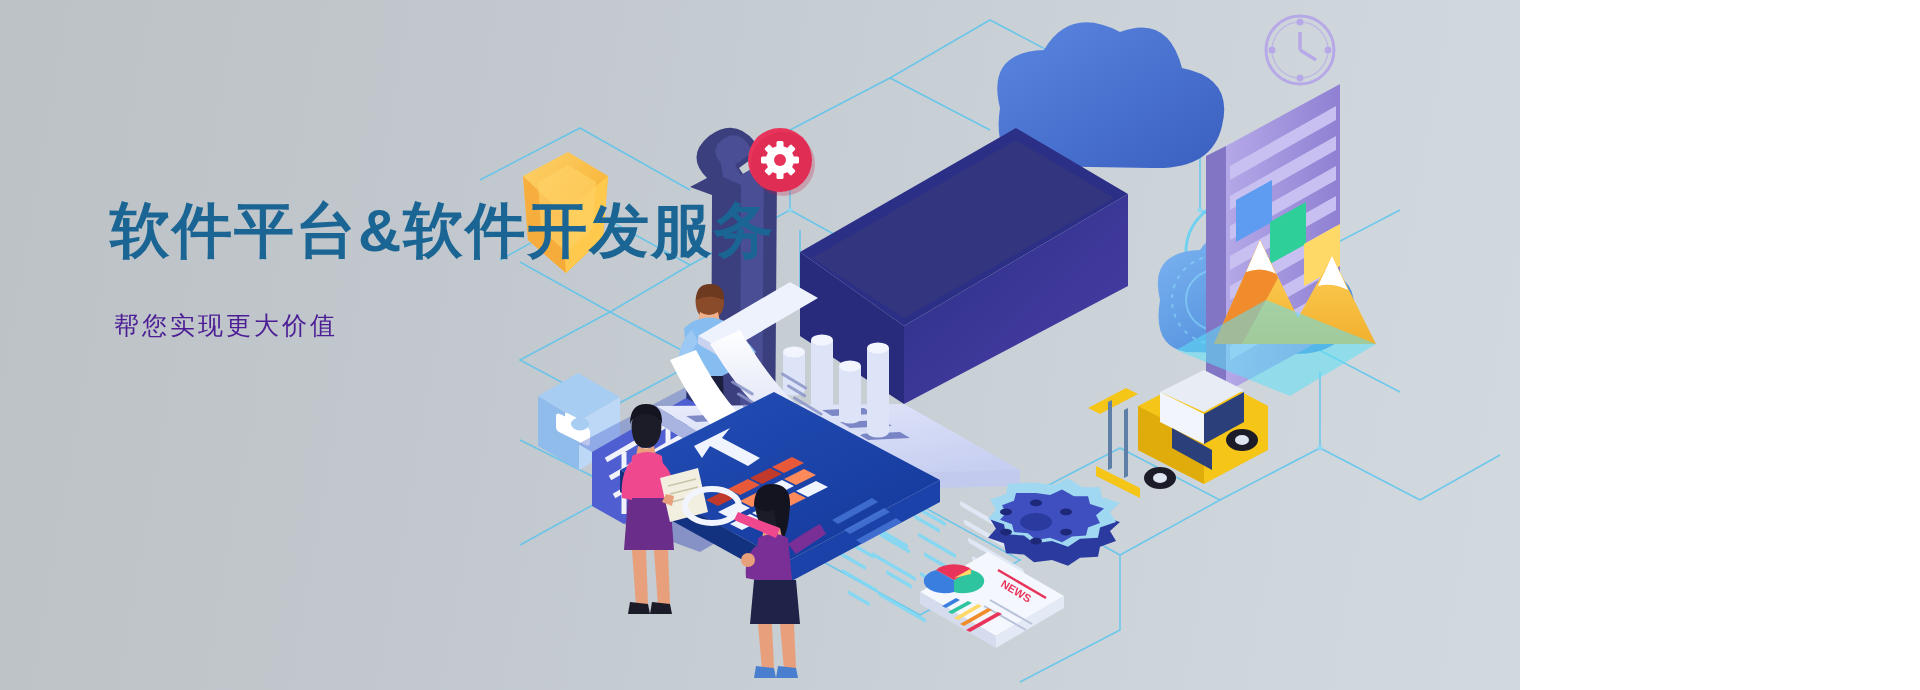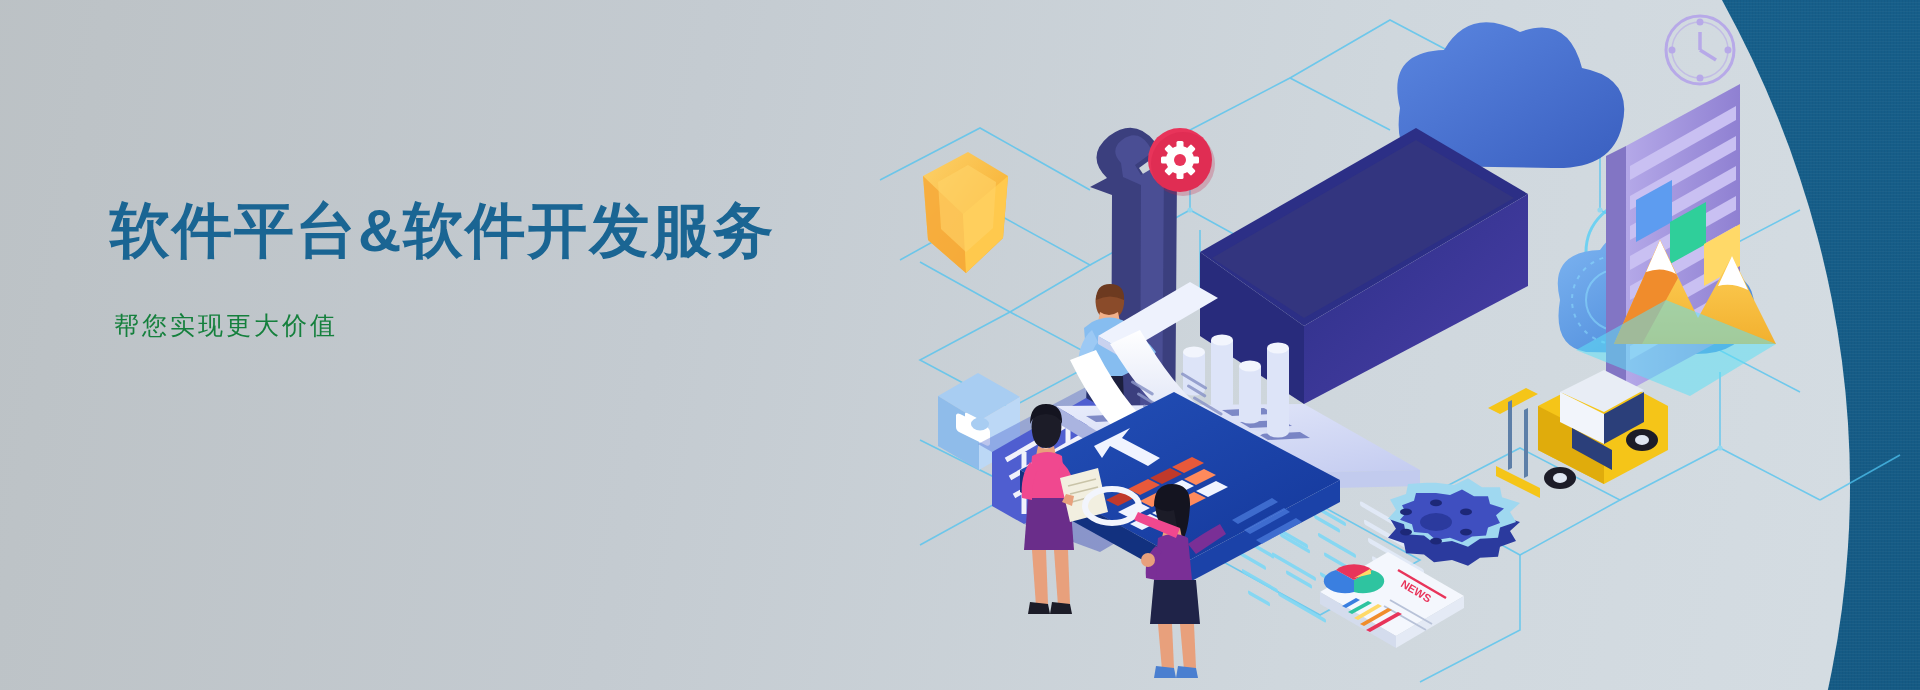--- a/index.html
+++ b/index.html
@@ -1,20 +1,20 @@
 <!DOCTYPE html>
 <html><head>
 <meta charset="utf-8">
 <title>Banner</title>
 <style>
   html,body{margin:0;padding:0;background:#fff;}
   *{box-sizing:border-box;}
   .banner{
     position:relative;
-    width:1920px;height:690px;
+    width:1520px;height:690px;
     overflow:hidden;
     font-family:"Liberation Sans","DejaVu Sans",sans-serif;
   }
 
   
   .bg-blue{
     position:absolute;inset:0;
     background:linear-gradient(135deg,#1b6a9b 0%,#17628f 45%,#155a84 100%);
   }
   .bg-noise{
@@ -50,21 +50,21 @@
     line-height:1.15;
     font-weight:700;
     color:#1a6593;
     letter-spacing:2px;
     white-space:nowrap;
   }
   .subline{
     margin:44px 0 0 4px;
     font-size:25px;
     font-weight:400;
-    color:#15803d;
+    color:#4c1d95;
     letter-spacing:3px;
     white-space:nowrap;
   }
 
   
   .art{position:absolute;right:0;top:0;width:1060px;height:690px;z-index:30;}
   .art svg{display:block;width:100%;height:100%;}
 </style>
 </head>
 <body>

